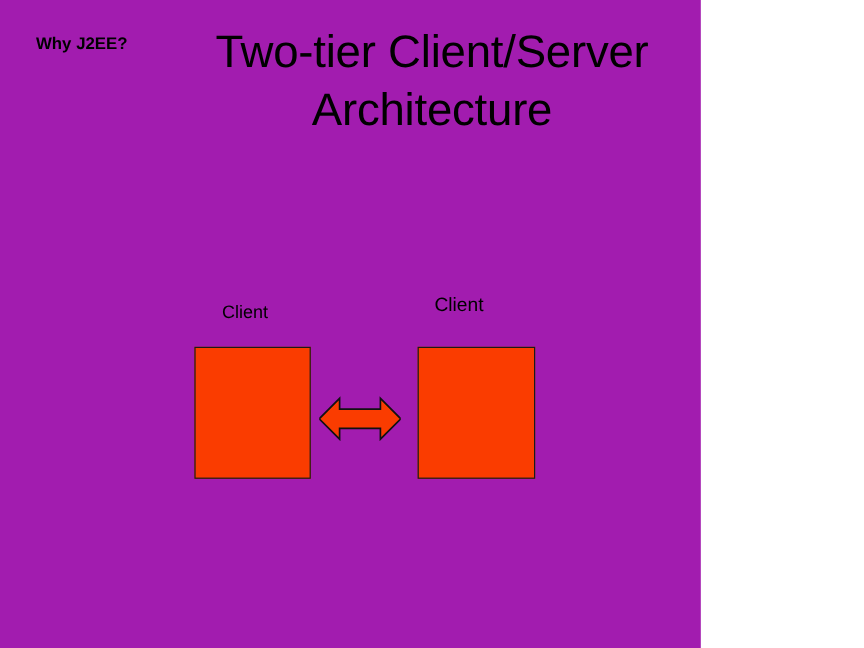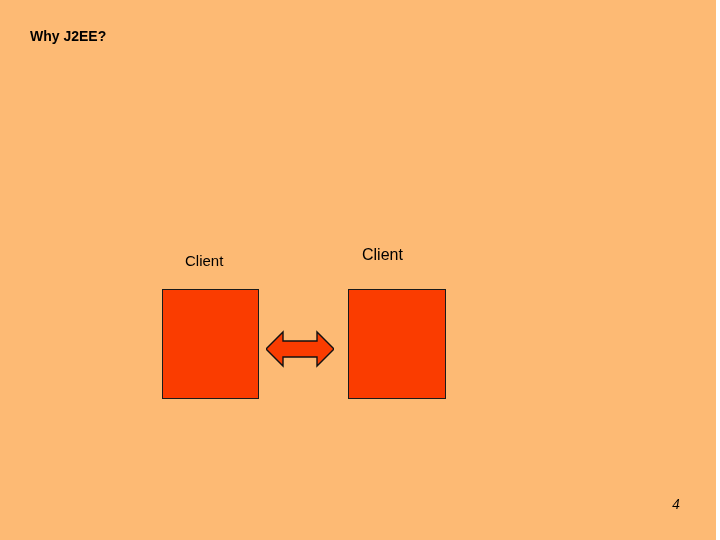--- a/index.html
+++ b/index.html
@@ -6,23 +6,23 @@
   html, body {
     margin: 0;
     padding: 0;
     background: #ffffff;
   }
   body {
     font-family: "Liberation Sans", sans-serif;
   }
   #slide {
     position: relative;
-    width: 716px;
+    width: 584px;
     height: 540px;
-    background: #fdba74;
+    background: #a21caf;
     overflow: hidden;
   }
 
   
   #kicker {
     position: absolute;
     left: 30px;
     top: 28px;
     font-size: 14px;
     font-weight: bold;
@@ -119,20 +119,22 @@
   }
 </style>
 </head>
 <body>
 
 <div id="slide">
 
   <div id="kicker">Why J2EE?</div>
 
   <div id="title">
+    <span class="tline">Two-tier Client/Server</span>
+    <span class="tline">Architecture</span>
   </div>
 
   <div id="diagram">
 
     <div class="node-label" id="label-client">Client</div>
 
     <div class="node-label" id="label-server">Client</div>
 
     <div class="tier-box" id="box-client"></div>
 

